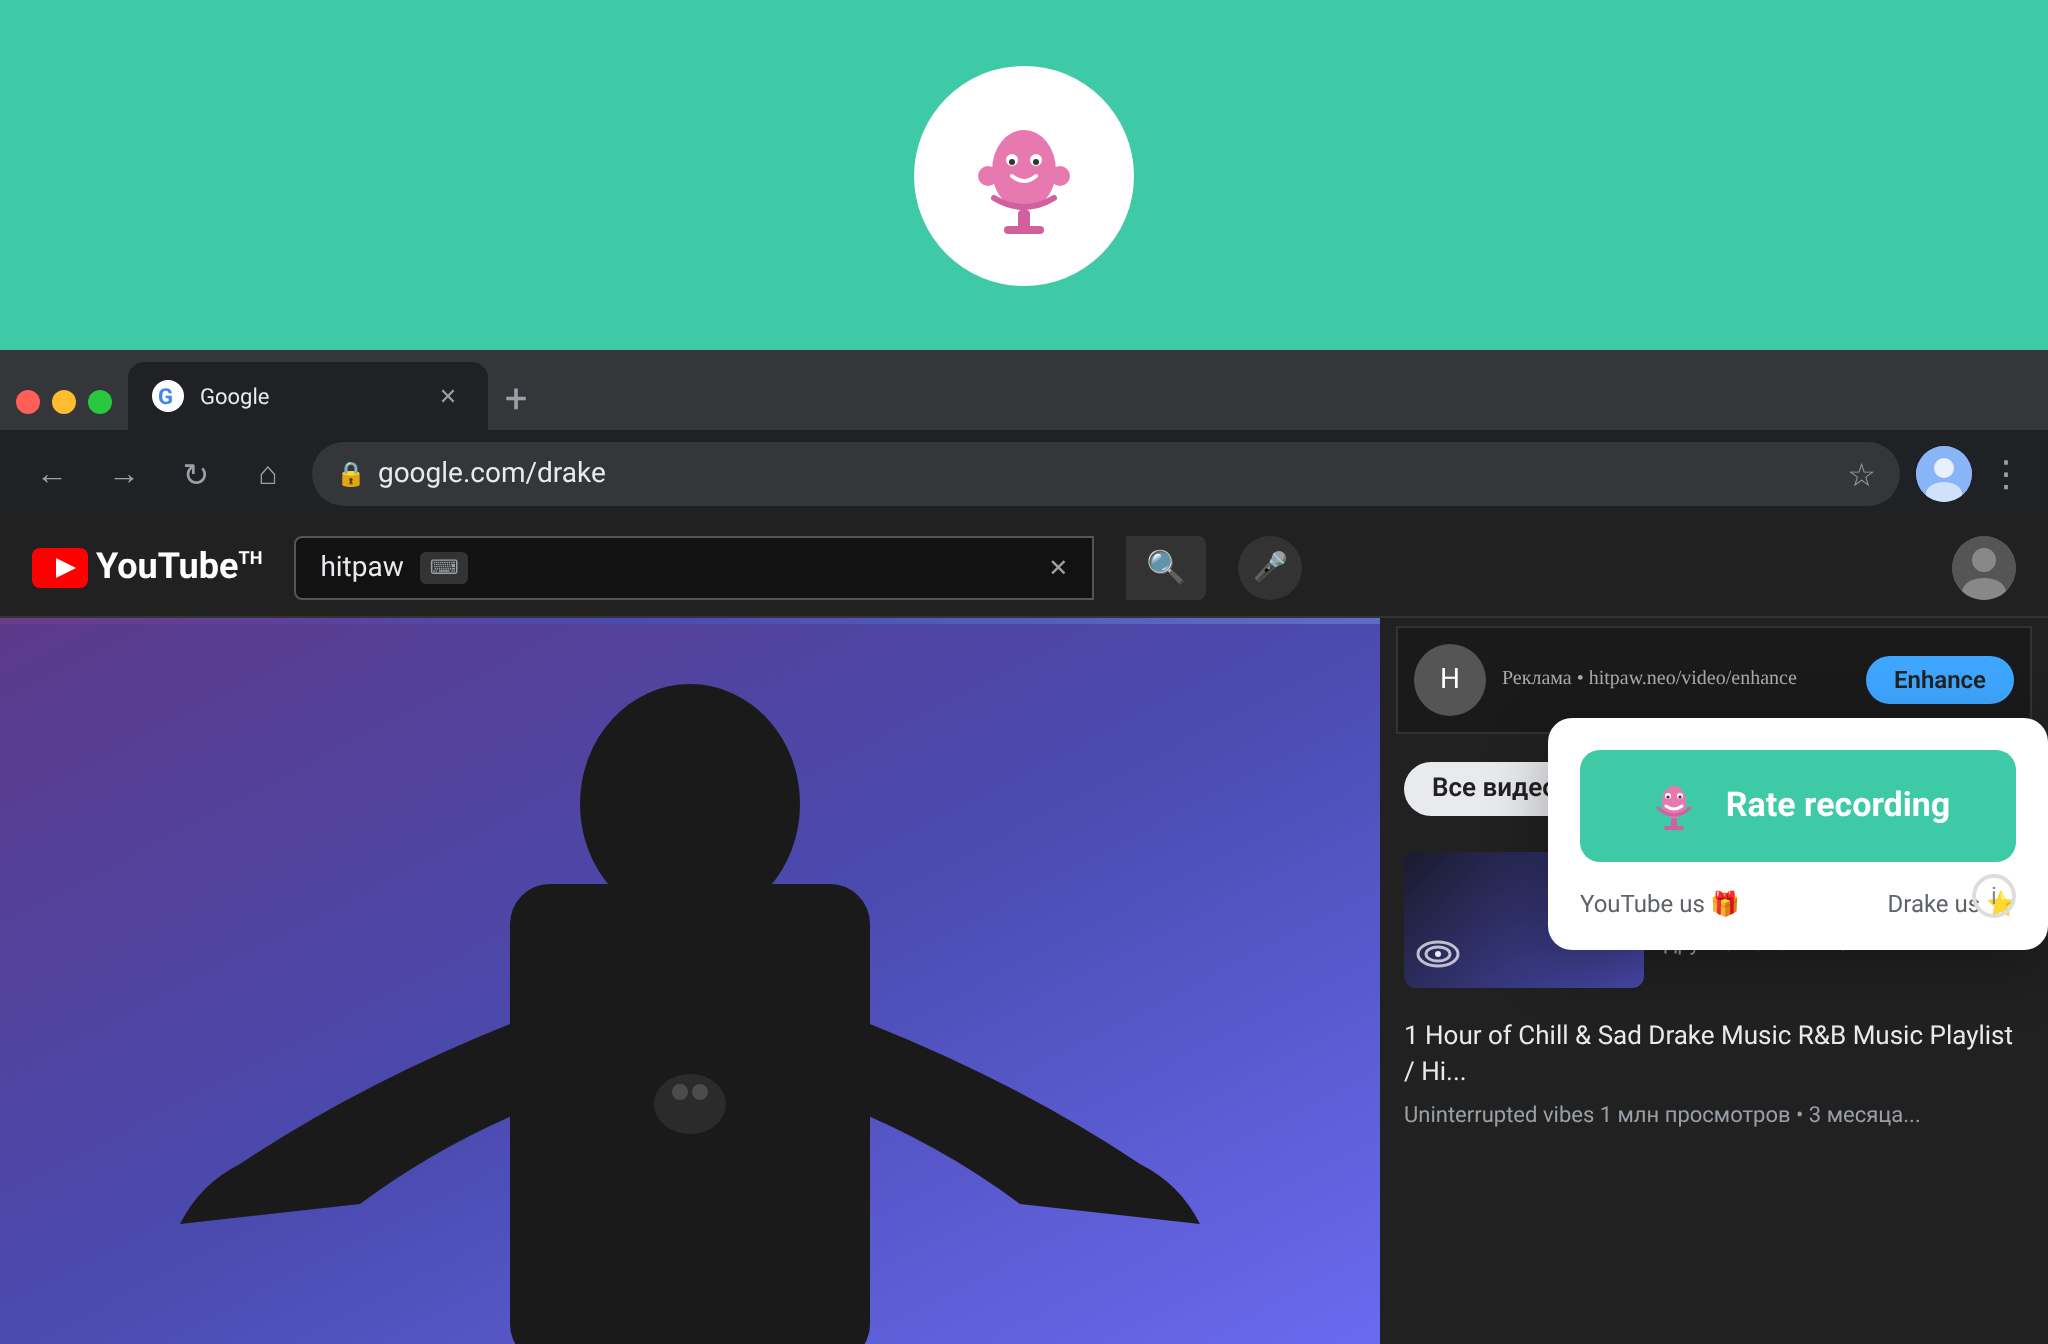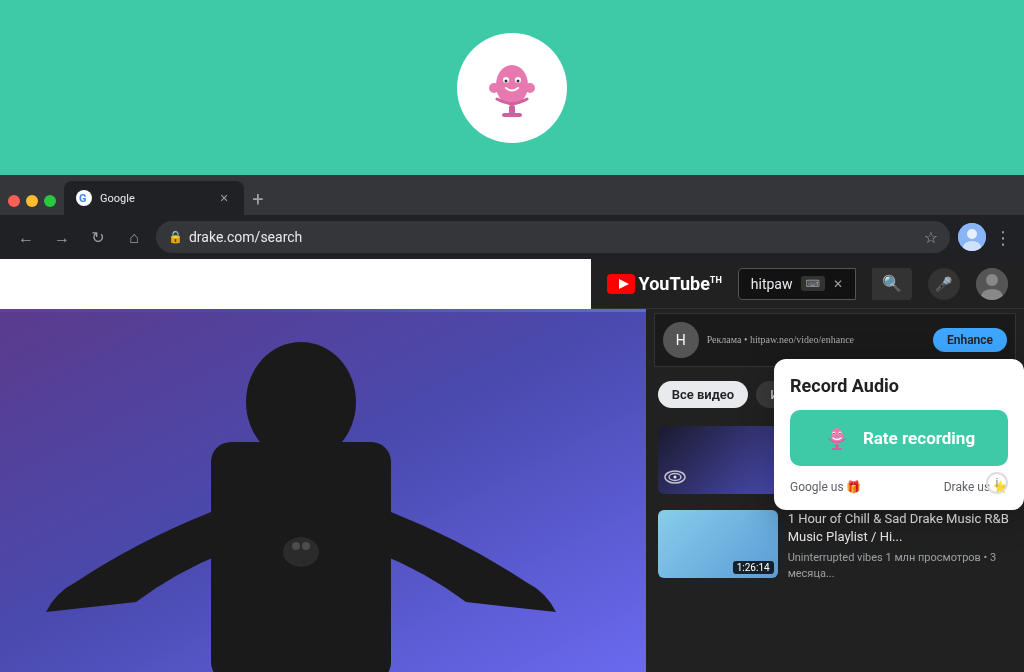--- a/index.html
+++ b/index.html
@@ -167,21 +167,20 @@
       position: relative;
       overflow: hidden;
     }
 
     
     .yt-container {
       width: 100%;
       height: 100%;
       display: flex;
       flex-direction: column;
-      align-items: flex-end;
     }
     .yt-header {
       height: 50px;
       background: #212121;
       display: flex;
       align-items: center;
       padding: 0 16px;
       gap: 16px;
       border-bottom: 1px solid #333;
     }
@@ -524,21 +523,21 @@
     <div class="tab-new">+</div>
   </div>
 
   <div class="address-bar-row">
     <div class="nav-btn">←</div>
     <div class="nav-btn">→</div>
     <div class="nav-btn">↻</div>
     <div class="nav-btn">⌂</div>
     <div class="address-bar">
       <span class="address-lock">🔒</span>
-      <span class="address-text">drake.com/search</span>
+      <span class="address-text">google.com/drake</span>
       <span class="address-star">☆</span>
     </div>
     <div class="profile-btn">
       <svg width="28" height="28" viewBox="0 0 28 28">
         <circle cx="14" cy="14" r="14" fill="#8ab4f8"></circle>
         <circle cx="14" cy="11" r="5" fill="white" opacity="0.8"></circle>
         <ellipse cx="14" cy="24" rx="9" ry="6" fill="white" opacity="0.6"></ellipse>
       </svg>
     </div>
     <div class="menu-btn">⋮</div>
@@ -633,51 +632,47 @@
                   </svg>
                 </div>
               </div>
               <div class="video-info">
                 <div class="video-title">Джем – Drake - Hotline Bling</div>
                 <div class="video-meta">Дрейк, The Weeknd, Post Malone и другие исполнители</div>
               </div>
             </div>
 
             <div class="video-item">
-              <div class="video-thumb video-thumb-2">
-                <div class="video-duration">1:26:14</div>
-              </div>
               <div class="video-info">
                 <div class="video-title">1 Hour of Chill &amp; Sad Drake Music R&amp;B Music Playlist / Hi...</div>
                 <div class="video-meta">Uninterrupted vibes
 1 млн просмотров • 3 месяца...</div>
               </div>
             </div>
 
           </div>
 
           <div class="record-popup">
-            <div class="record-popup-title">Record Audio</div>
             <div class="record-btn">
 
               <svg width="28" height="28" viewBox="0 0 28 28">
                 <ellipse cx="14" cy="12" rx="6" ry="8" fill="#e879b0"></ellipse>
                 <circle cx="11" cy="9" r="1.5" fill="white"></circle>
                 <circle cx="17" cy="9" r="1.5" fill="white"></circle>
                 <circle cx="11" cy="9.5" r="0.8" fill="#333"></circle>
                 <circle cx="17" cy="9.5" r="0.8" fill="#333"></circle>
                 <path d="M10 14 Q14 17 18 14" stroke="white" stroke-width="1.5" fill="none" stroke-linecap="round"></path>
                 <path d="M6 15 Q14 22 22 15" stroke="#d060a0" stroke-width="1.5" fill="none" stroke-linecap="round"></path>
                 <rect x="12.5" y="20" width="3" height="5" rx="1" fill="#d060a0"></rect>
                 <rect x="9" y="24" width="10" height="2" rx="1" fill="#d060a0"></rect>
               </svg>
               <span class="record-btn-text">Rate recording</span>
             </div>
             <div class="record-popup-footer">
-              <span class="record-popup-footer-link">Google us 🎁</span>
+              <span class="record-popup-footer-link">YouTube us 🎁</span>
               <span class="record-popup-footer-link">Drake us ⭐</span>
             </div>
             <div class="info-circle">i</div>
           </div>
 
         </div>
       </div>
     </div>
   </div>
 </div>

